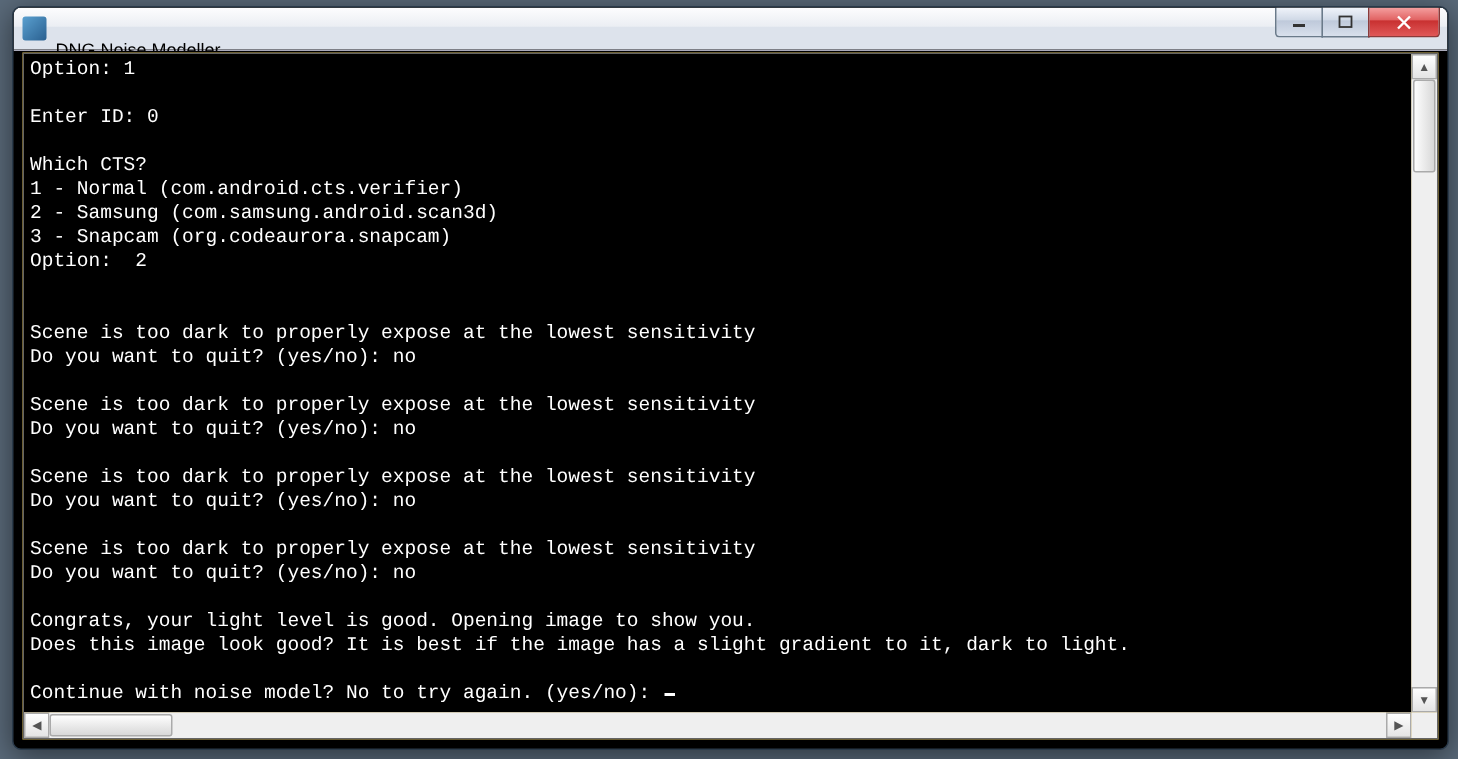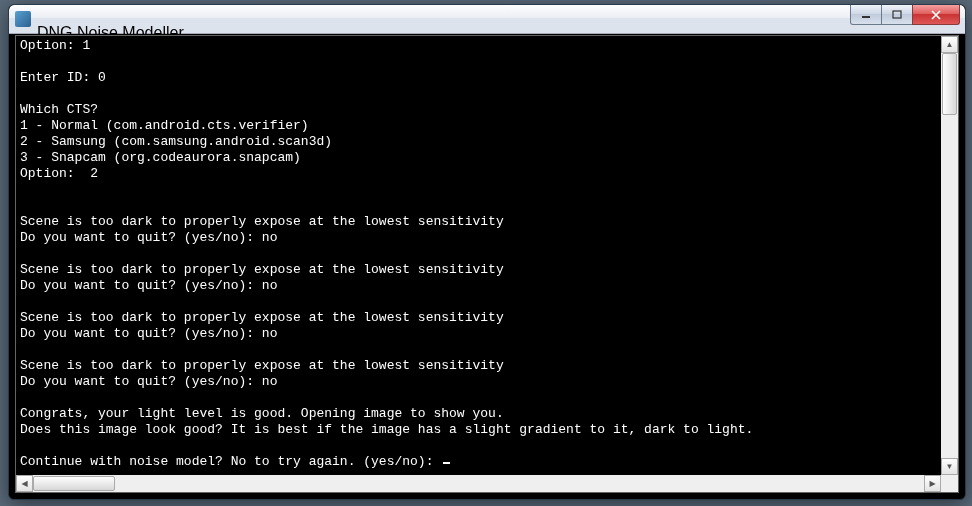--- a/index.html
+++ b/index.html
@@ -37,21 +37,21 @@
   }
   .titlebar .app-icon {
     width: 16px;
     height: 16px;
     margin-right: 6px;
     background: linear-gradient(135deg,#5aa0d0,#2a6090);
     border-radius: 2px;
     flex-shrink: 0;
   }
   .titlebar .title {
-    font-size: 16px;
+    font-size: 12px;
     color: #000;
     flex: 1;
     white-space: nowrap;
     margin-top: 27px;
   }
   .win-buttons {
     display: flex;
     align-items: flex-start;
     height: 100%;
   }

